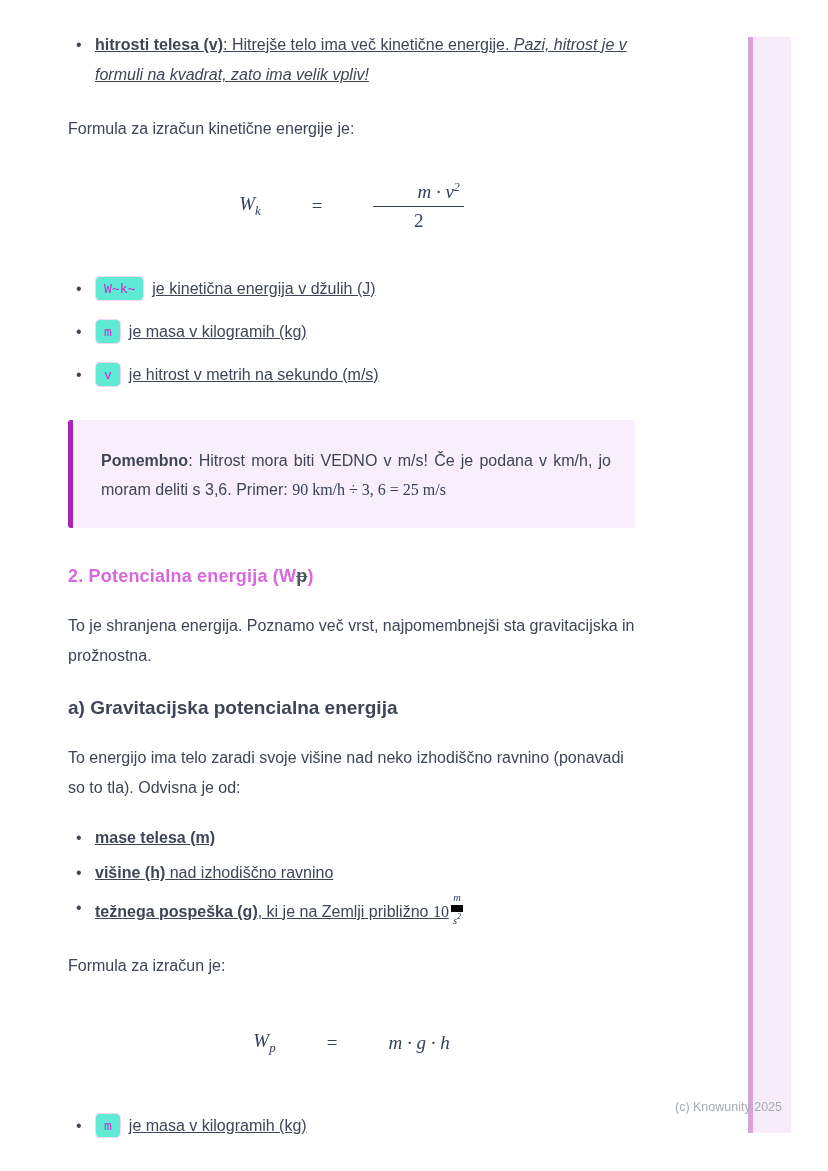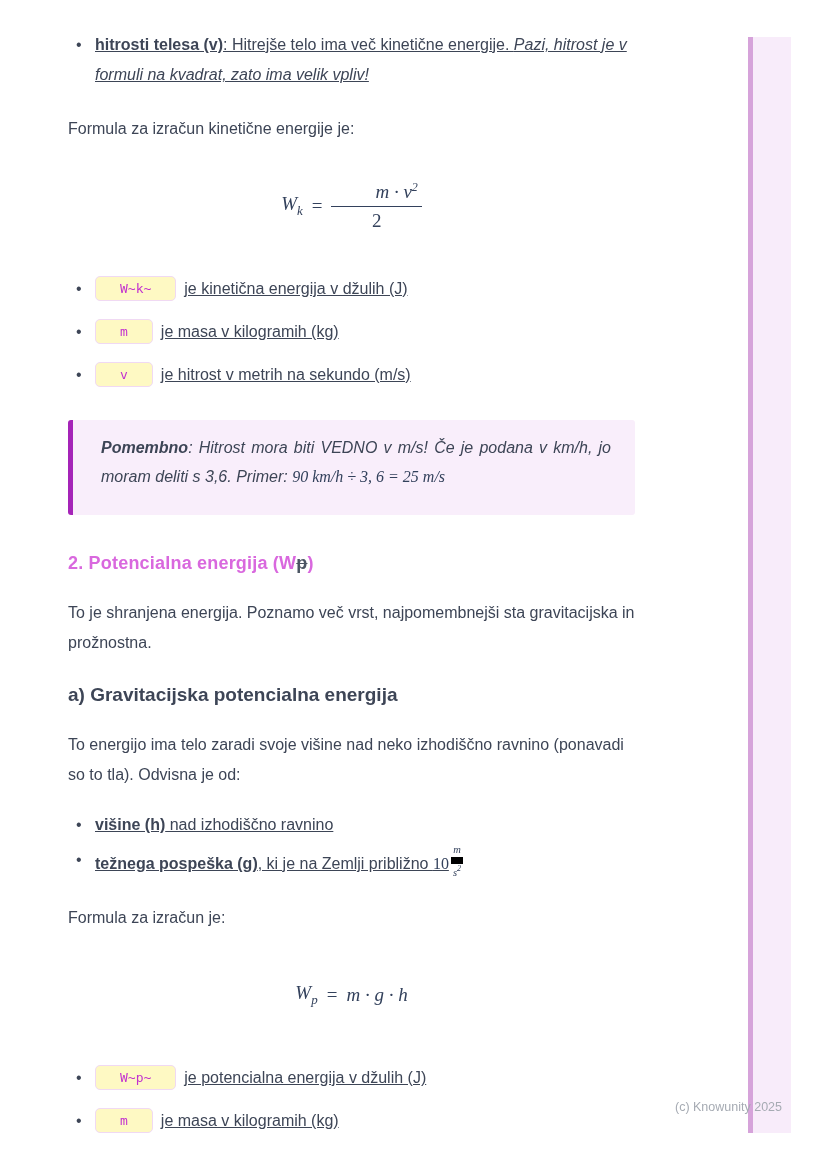--- a/index.html
+++ b/index.html
@@ -38,55 +38,55 @@
   }
   ul.sym-list > li { margin-bottom:13px; }
 
   
   .token {
     display:inline-block;
     font-family:"DejaVu Sans Mono", monospace;
     font-size:13px;
     line-height:17px;
     color:#c231cf;
-    background:#fef9c3;
+    background:#5eead4;
     border:1px solid #f0d9f3;
     border-radius:5px;
-    padding:3px 24px;
+    padding:3px 8px;
     margin-right:8px;
     vertical-align:1px;
   }
 
   
   .callout {
     background:#f9eefb;
     border-left:5px solid #a524b8;
     border-radius:3px;
-    padding:13px 24px 24px 28px;
+    padding:26px 24px 24px 28px;
     margin:30px 0 34px 0;
-    font-style:italic;
   }
   .callout-text {
     font-size:16px;
     line-height:29px;
     text-align:justify;
   }
 
   
   .math { font-family:"Liberation Serif", serif; color:#33415c; }
   .mi { font-style:italic; }
   .formula {
     display:flex;
     align-items:center;
     justify-content:center;
     font-family:"Liberation Serif", serif;
     font-size:19px;
     color:#33415c;
     margin:34px 0 40px 0;
     min-height:56px;
+    gap:42px;
   }
   .formula sub { font-size:13px; font-style:italic; }
   .formula sup { font-size:12px; }
   .f-eq { margin:0 9px; }
   .bfrac { display:inline-block; text-align:center; vertical-align:middle; }
   .bfrac .num { display:block; padding:0 4px 3px 4px;margin-left:40px; }
   .bfrac .den { display:block; border-top:1.5px solid #33415c; padding:3px 4px 0 4px; }
   .sfrac {
     display:inline-block;
     text-align:center;
@@ -165,31 +165,31 @@
 
   <h2 class="section-heading"><span>2. Potencialna energija (W</span><span class="struck">p</span><span>)</span></h2>
 
   <p class="para">To je shranjena energija. Poznamo več vrst, najpomembnejši sta gravitacijska in prožnostna.</p>
 
   <p class="subheading">a) Gravitacijska potencialna energija</p>
 
   <p class="para">To energijo ima telo zaradi svoje višine nad neko izhodiščno ravnino (ponavadi so to tla). Odvisna je od:</p>
 
   <ul class="doc-list">
+    <li><span class="b">mase telesa (m)</span><span></span></li>
     <li><span class="b">višine (h)</span><span> nad izhodiščno ravnino</span></li>
     <li><span class="b">težnega pospeška (g)</span><span>, ki je na Zemlji približno </span><span class="math"><span>10</span><span class="sfrac"><span class="num mi">m</span><span class="den mi"><span>s</span><sup>2</sup></span></span></span></li>
   </ul>
 
   <p class="para">Formula za izračun je:</p>
 
   <div class="formula">
     <span class="mi"><span>W</span><sub>p</sub></span>
     <span class="f-eq">=</span>
     <span class="mi">m · g · h</span>
   </div>
 
   <ul class="doc-list sym-list">
-    <li><span class="token">W~p~</span><span>je potencialna energija v džulih (J)</span></li>
     <li><span class="token">m</span><span>je masa v kilogramih (kg)</span></li>
 
   </ul>
 
 </div>
 
 </body></html>

